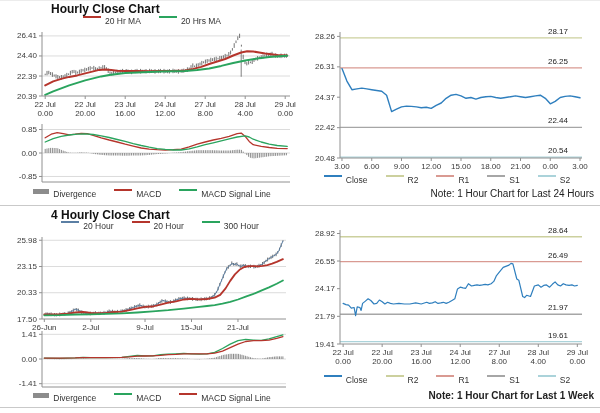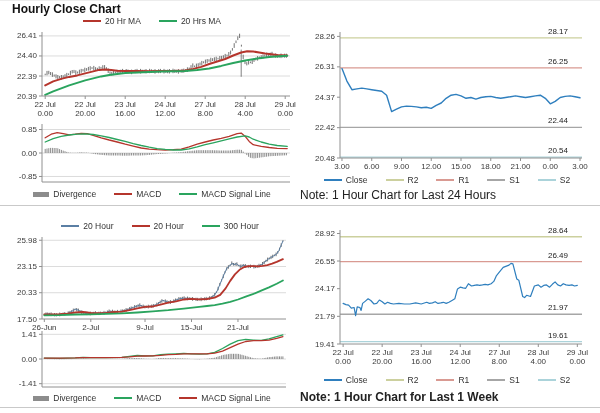--- a/index.html
+++ b/index.html
@@ -1,26 +1,26 @@
 <!DOCTYPE html>
 <html><head>
 <meta charset="utf-8">
 <style>
   html,body{margin:0;padding:0;background:#fff;}
   #screen{position:relative;width:600px;height:413px;background:#fff;overflow:hidden;
           font-family:"Liberation Sans",sans-serif;}
   .divider{position:absolute;left:0;width:600px;height:0;border-top:1px solid #c9c9c9;}
   .divider.faint{border-top:1px solid #ececec;}
-  .panel-title{position:absolute;font-size:12px;font-weight:bold;color:#111;}
+  .panel-title{position:absolute;font-size:12px;font-weight:bold;color:#111;margin-left:39px;}
   .legend{position:absolute;display:flex;justify-content:center;align-items:center;
           gap:18px;font-size:8.5px;color:#333;height:12px;}
-  .legend .li{display:flex;align-items:center;gap:4px;}
+  .legend .li{display:flex;gap:4px;}
   .legend .sw-line{display:inline-block;width:18px;height:2px;}
   .legend .sw-block{display:inline-block;width:16px;height:5px;}
-  .note{position:absolute;text-align:left;font-size:12px;color:#222;}
+  .note{position:absolute;text-align:right;font-size:10px;color:#222;}
   svg{position:absolute;overflow:visible;}
   svg text{font-family:"Liberation Sans",sans-serif;}
   svg text.tick{font-size:8px;fill:#3a3a3a;}
   svg text.lvl{font-size:8px;fill:#222;}
 </style>
 </head>
 <body>
 
 <div id="screen">
   <div class="divider faint" style="top:0;"></div>
@@ -439,20 +439,21 @@
       </span>
       <span class="li">
         <span class="sw-line" style="background: rgb(171, 211, 218);"></span>
         <span>S2</span>
       </span>
     </div>
   <div class="note" style="top:188px;left:300px;width:294px;">Note: 1 Hour Chart for Last 24 Hours</div>
 
   <div class="divider" style="top:205px;"></div>
 
+  <div class="panel-title" style="top:208px;left:12px;">4 Hourly Close Chart</div>
   <div class="legend" id="legend-p3" style="top:220px;left:16px;width:288px;">
       <span class="li">
         <span class="sw-line" style="background: rgb(91, 127, 164);"></span>
         <span>20 Hour</span>
       </span>
       <span class="li">
         <span class="sw-line" style="background: rgb(181, 53, 44);"></span>
         <span>20 Hour</span>
       </span>
       <span class="li">

